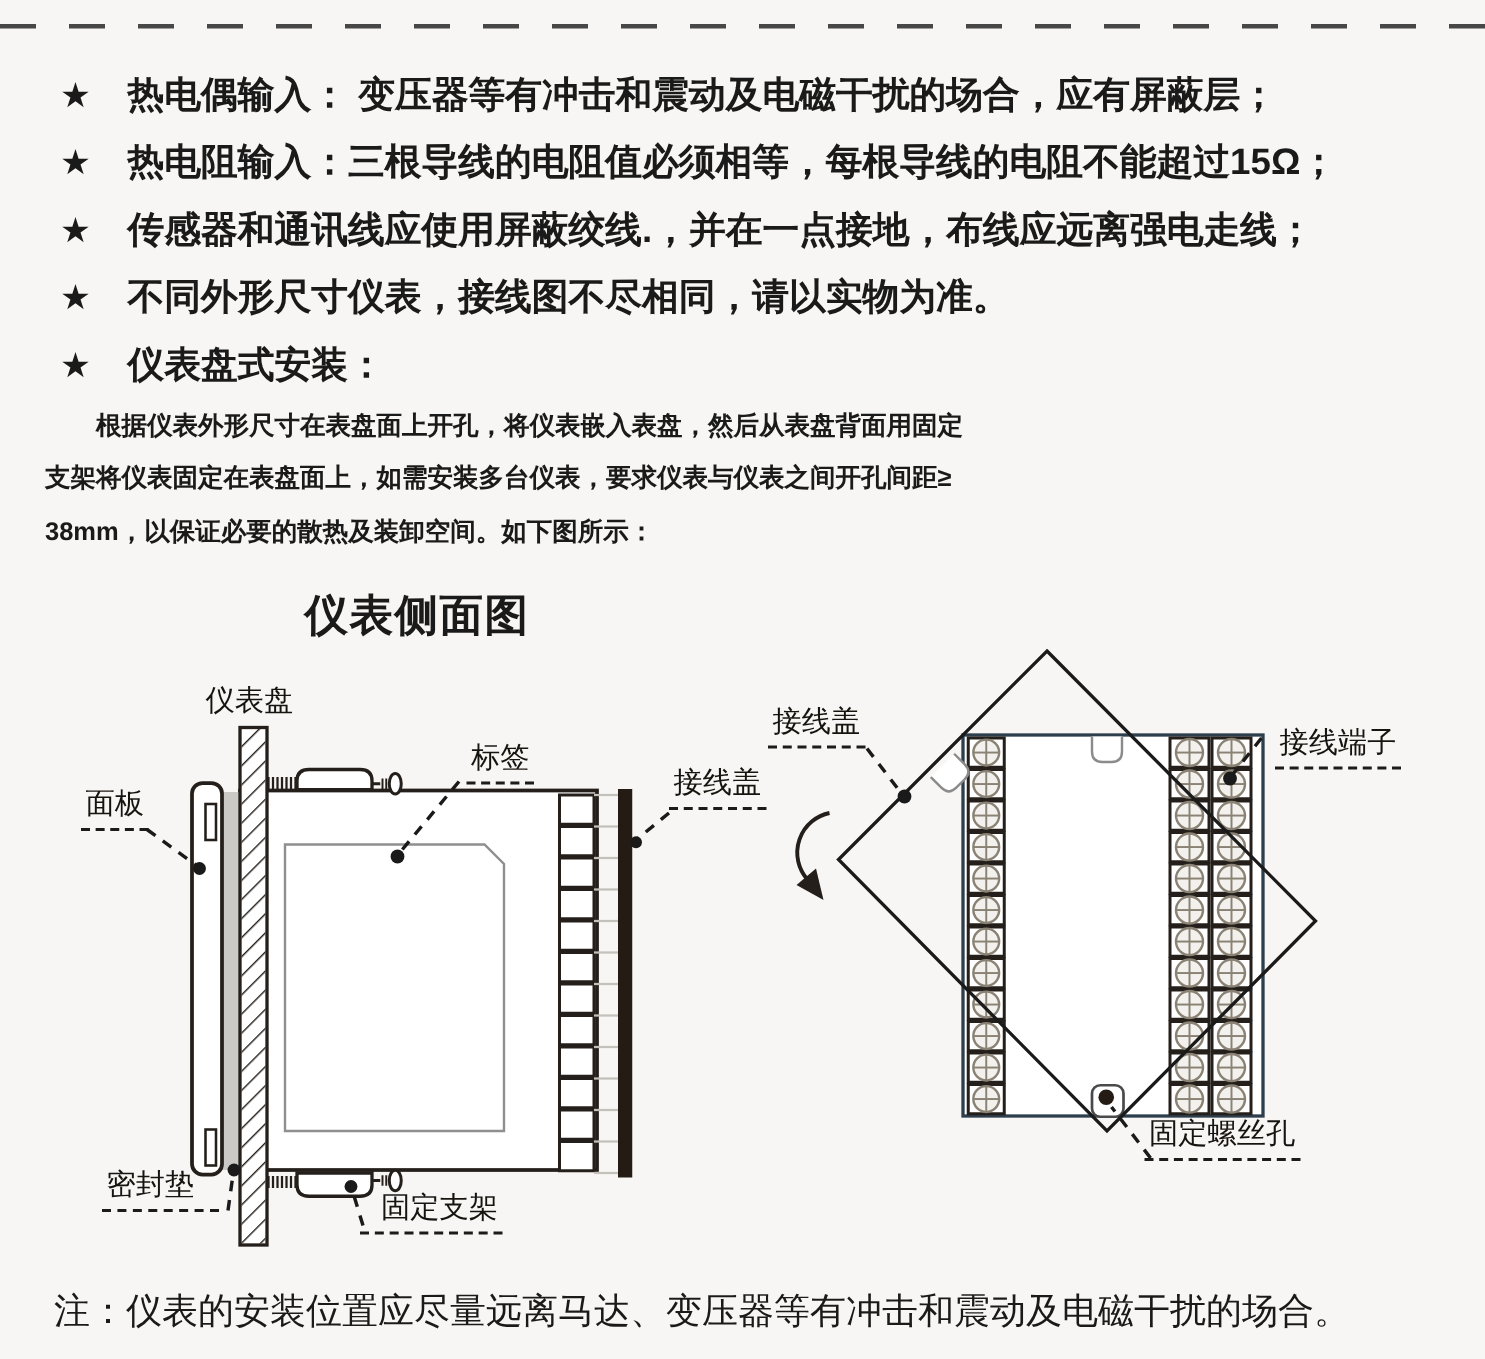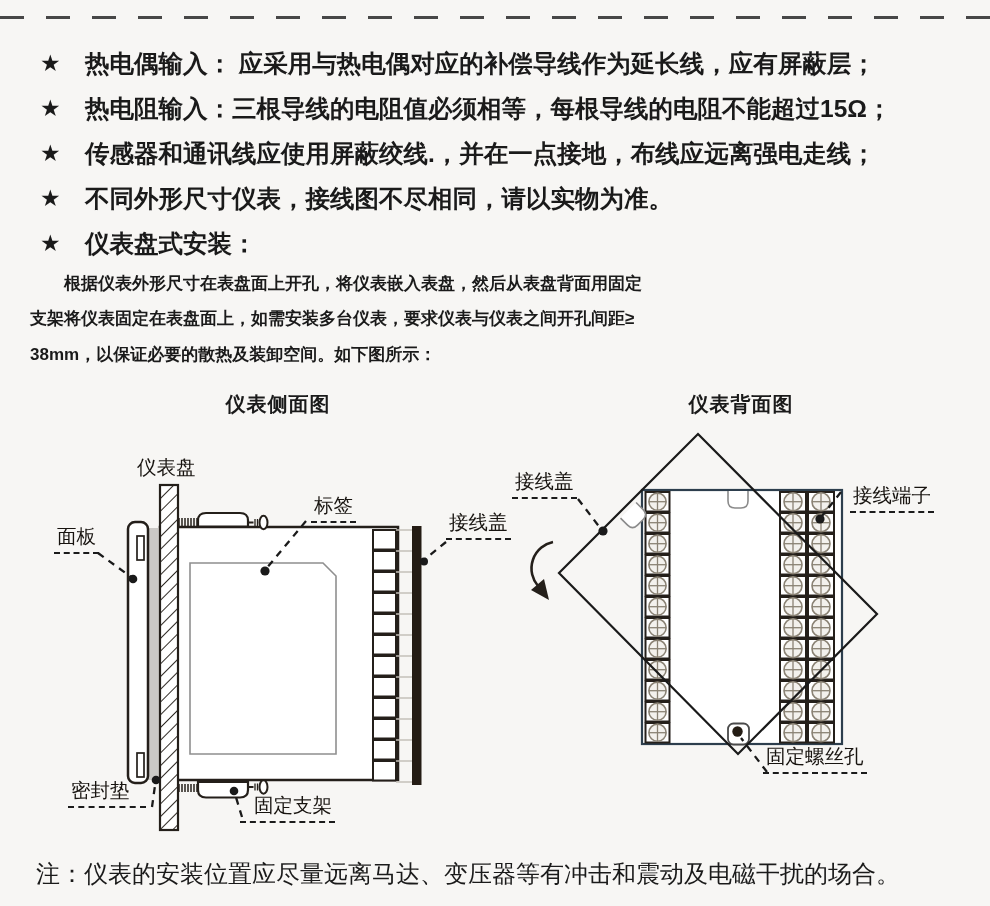--- a/index.html
+++ b/index.html
@@ -7,37 +7,37 @@
         font-family:"Liberation Sans",sans-serif;color:#1a1a1a;}
   .toprule{position:absolute;left:0;top:16px;width:990px;height:3px;
            background:repeating-linear-gradient(90deg,#474747 0 24px,transparent 24px 46px);}
   .bullet{position:absolute;left:40px;display:flex;align-items:flex-start;}
   .bullet .star{font-size:23px;line-height:26px;width:26px;margin-right:19px;}
   .bullet .btxt{font-size:24.5px;font-weight:700;line-height:27px;white-space:nowrap;}
   .para{position:absolute;left:30px;top:266px;width:918px;font-size:17px;font-weight:700;
         line-height:35.4px;text-indent:2em;white-space:pre-line;}
   .note{position:absolute;left:36px;top:858px;font-size:24px;font-weight:400;white-space:nowrap;}
   .fig-title{position:absolute;width:170px;text-align:center;font-family:"Liberation Serif",serif;
-             font-weight:700;font-size:20px;letter-spacing:1px;white-space:nowrap;}
+             font-weight:700;font-size:29px;letter-spacing:1px;white-space:nowrap;}
   .dlabel,.plabel{position:absolute;font-size:19.5px;font-weight:500;line-height:1;white-space:nowrap;color:#17130f;}
   .dlabel{border-bottom:2.5px dashed #1b1b1b;padding:0 3px 5px 3px;}
   svg{position:absolute;}
   .leader{stroke:#1a1a1a;stroke-width:2.3;stroke-dasharray:7 6;fill:none;}
   .dot{fill:#1a1a1a;stroke:none;}
 </style>
 </head>
 <body>
 
 <div class="page">
 
   <div class="toprule"></div>
 
   <div class="bullet" style="top:50px">
     <span class="star">★</span>
-    <span class="btxt">热电偶输入： 应采用与热电偶对应的补偿导线作为延长线，应有屏蔽层；</span>
+    <span class="btxt">热电偶输入： 变压器等有冲击和震动及电磁干扰的场合，应有屏蔽层；</span>
   </div>
   <div class="bullet" style="top:95px">
     <span class="star">★</span>
     <span class="btxt">热电阻输入：三根导线的电阻值必须相等，每根导线的电阻不能超过15Ω；</span>
   </div>
   <div class="bullet" style="top:140px">
     <span class="star">★</span>
     <span class="btxt">传感器和通讯线应使用屏蔽绞线.，并在一点接地，布线应远离强电走线；</span>
   </div>
   <div class="bullet" style="top:185px">
@@ -47,21 +47,20 @@
   <div class="bullet" style="top:230px">
     <span class="star">★</span>
     <span class="btxt">仪表盘式安装：</span>
   </div>
 
   <div class="para">根据仪表外形尺寸在表盘面上开孔，将仪表嵌入表盘，然后从表盘背面用固定
 支架将仪表固定在表盘面上，如需安装多台仪表，要求仪表与仪表之间开孔间距≥
 38mm，以保证必要的散热及装卸空间。如下图所示：</div>
 
   <div class="fig-title" style="left:193px;top:391px">仪表侧面图</div>
-  <div class="fig-title" style="left:656px;top:391px">仪表背面图</div>
 
   <svg width="440" height="400" viewBox="0 0 440 400" style="left:40px;top:440px">
     <defs>
       <pattern id="hatch" patternUnits="userSpaceOnUse" width="9" height="9" patternTransform="rotate(45)">
         <line x1="0" y1="0" x2="0" y2="9" stroke="#241f1a" stroke-width="1.9"></line>
       </pattern>
       <g id="cellS">
           <rect x="0" y="0" width="23" height="19.5" fill="#ffffff" stroke="#241f1a" stroke-width="2"></rect>
         </g>
     </defs>

